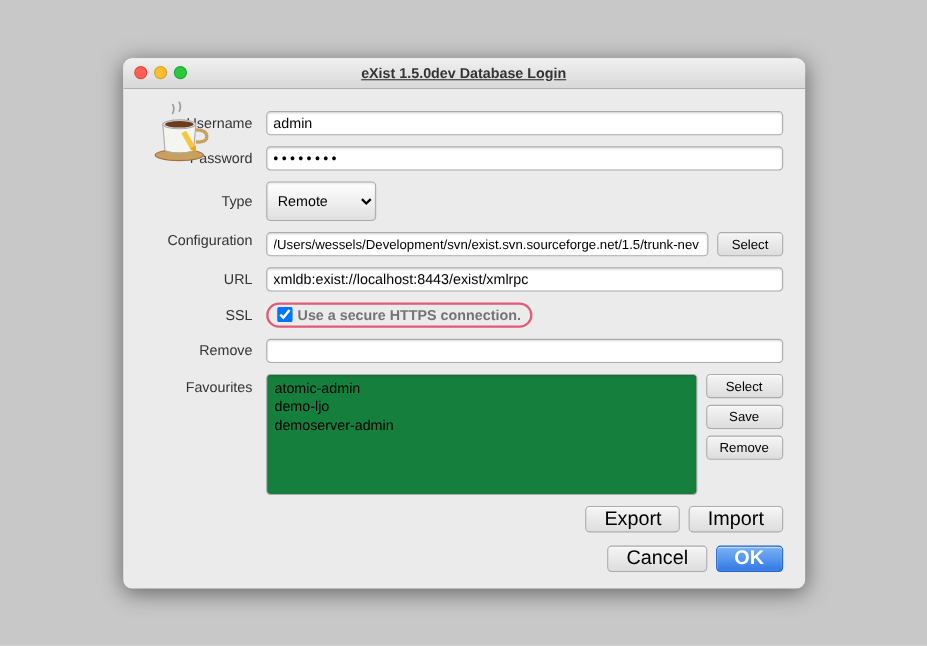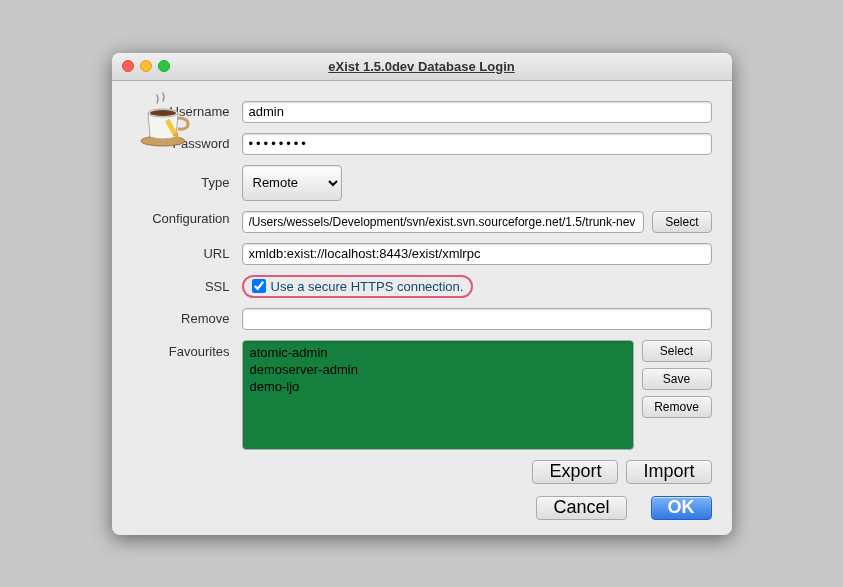--- a/index.html
+++ b/index.html
@@ -156,21 +156,22 @@
 
     .ssl-checkbox {
       width: 14px;
       height: 14px;
       cursor: pointer;
       margin: 0;
     }
 
     .ssl-label {
       font-size: 13px;
-      color: #0c4a6e;
+      color: #737373;
+      font-weight: bold;
     }
 
     .favourites-section {
       display: flex;
       align-items: flex-start;
       margin-bottom: 10px;
     }
 
     .favourites-list {
       flex: 1;
@@ -203,21 +204,21 @@
       border: 1px solid #aaa;
       border-radius: 4px;
       font-size: 12px;
       cursor: pointer;
       box-shadow: 0 1px 1px rgba(255,255,255,0.7) inset;
     }
 
     .bottom-buttons {
       display: flex;
       justify-content: flex-end;
-      gap: 24px;
+      gap: 8px;
       margin-top: 12px;
     }
 
     .bottom-btn {
       height: 24px;
       padding: 0 16px;
       background: linear-gradient(to bottom, #f5f5f5, #ddd);
       border: 1px solid #aaa;
       border-radius: 4px;
       font-size: 18px;
@@ -325,22 +326,22 @@
 
     <div class="form-row">
       <span class="form-label">Remove</span>
       <input class="form-input" type="text" value="" style="">
     </div>
 
     <div class="favourites-section">
       <span class="form-label" style="padding-top:4px;">Favourites</span>
       <div class="favourites-list">
         <div>atomic-admin</div>
+        <div>demo-ljo</div>
         <div>demoserver-admin</div>
-        <div>demo-ljo</div>
       </div>
       <div class="favourites-buttons">
         <button class="fav-btn">Select</button>
         <button class="fav-btn">Save</button>
         <button class="fav-btn">Remove</button>
       </div>
     </div>
 
     <div class="export-import-row">
       <button class="bottom-btn">Export</button>

